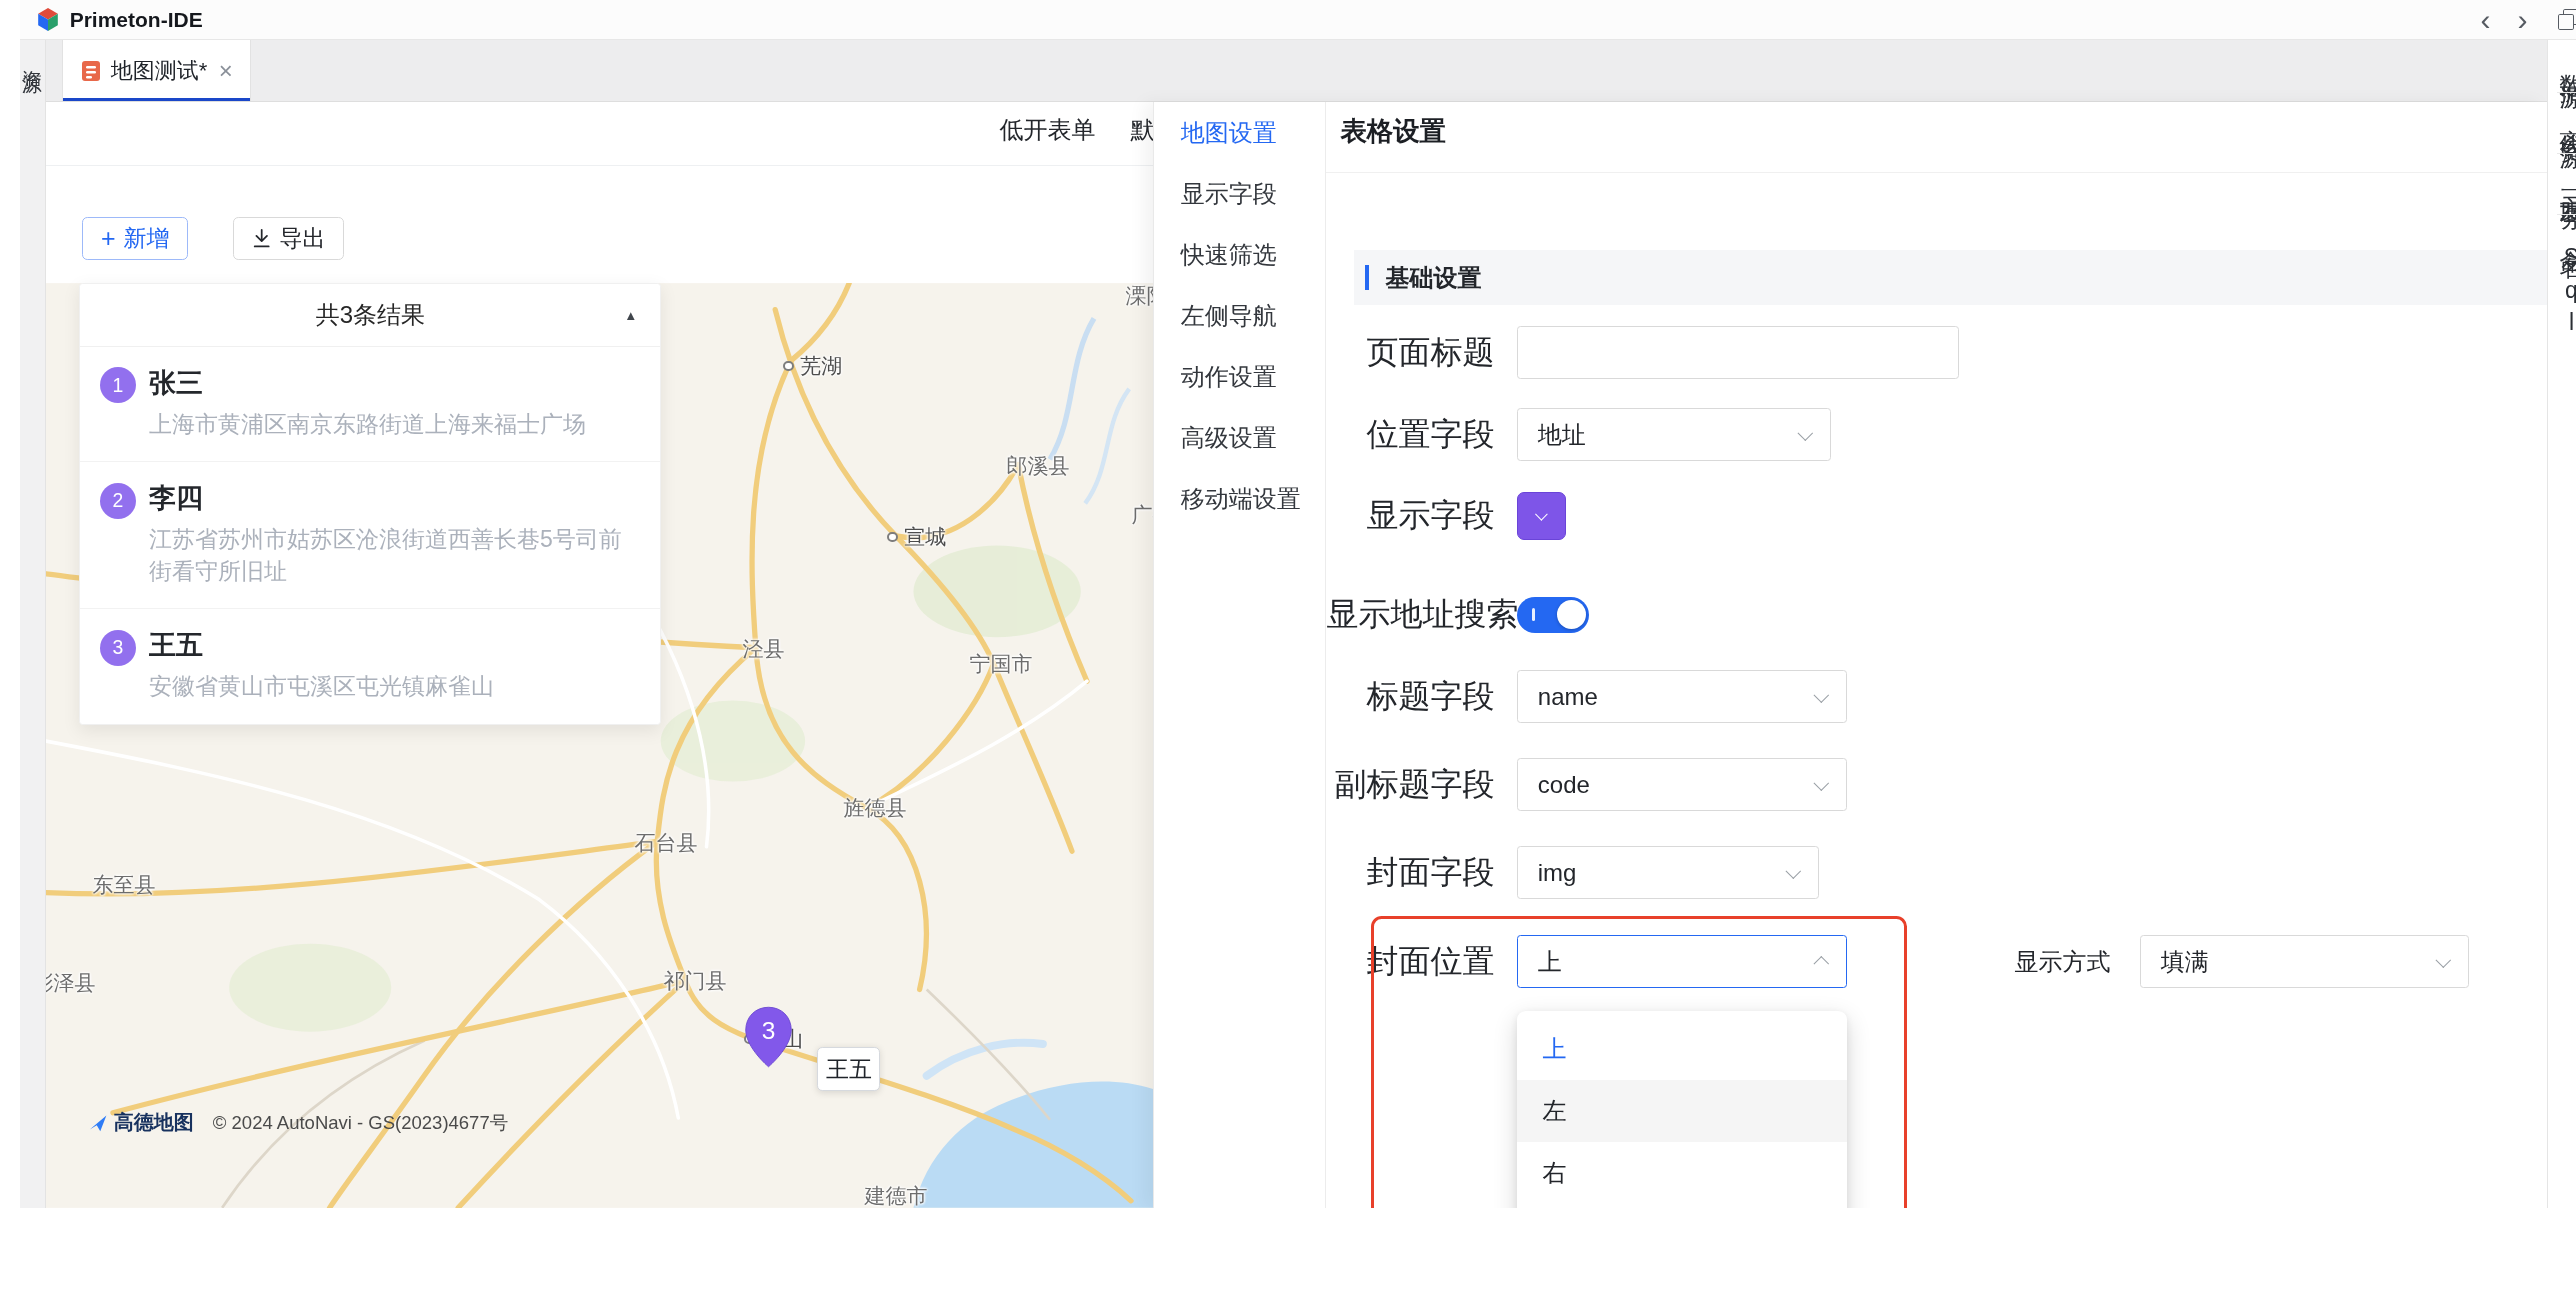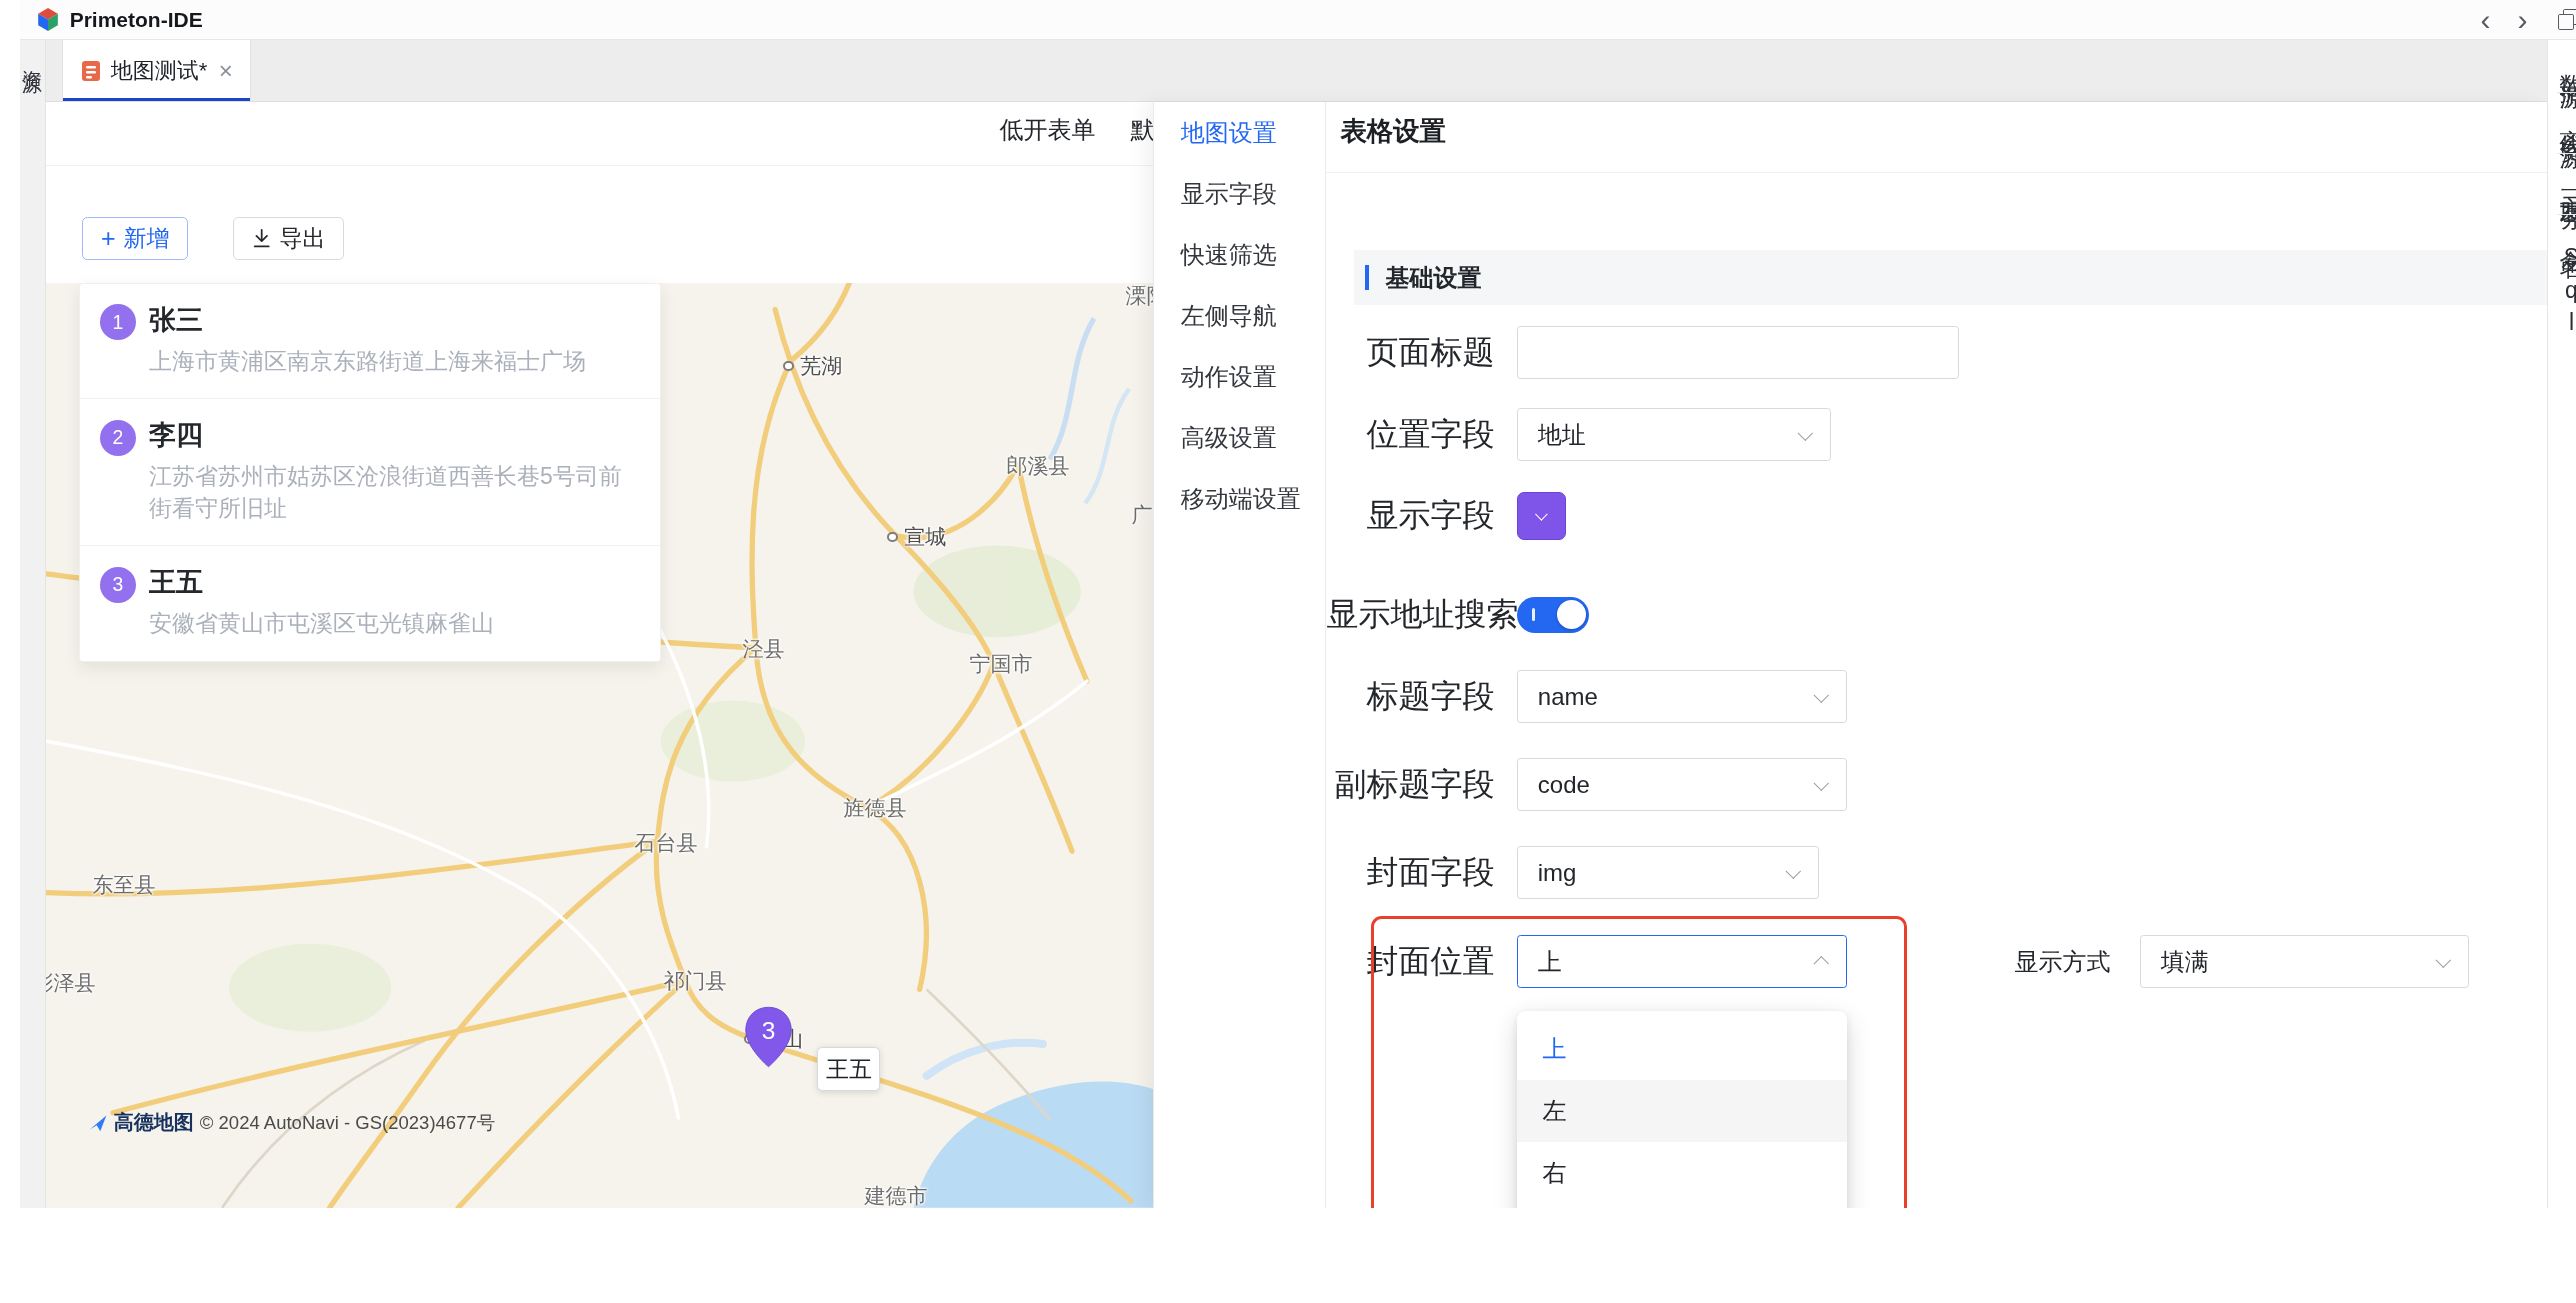--- a/index.html
+++ b/index.html
@@ -49,21 +49,21 @@
 
   .map { position:absolute; left:0; top:181px; width:1107px; height:925px; overflow:hidden; }
   .map svg.map-bg { position:absolute; left:0; top:0; }
   .map-label { position:absolute; font-size:21px; color:#6d6d6d; white-space:nowrap; transform:translateY(-50%);
                display:flex; align-items:center; gap:6.2px; text-shadow:0 0.9px 2.6px #fff, 0 -0.9px 2.6px #fff, 0.9px 0 2.6px #fff, -0.9px 0 2.6px #fff; }
   .map-label.city { color:#4c4c4c; font-weight:500; }
   .map-dot { width:10.6px; height:10.6px; border:2.6px solid #7d7d7d; background:#fff; border-radius:50%; flex:0 0 auto; }
   .pin { position:absolute; left:698px; top:723px; width:49px; height:62px; cursor:pointer; }
   .pin-label { position:absolute; left:771px; top:764px; width:63px; height:44px; background:#fff; border:0.9px solid #d6d9de; border-radius:5.3px;
                box-shadow:0 1.8px 7px rgba(0,0,0,.12); display:flex; align-items:center; justify-content:center; font-size:23px; color:#1f2329; }
-  .map-attrib { position:absolute; left:42px; top:826px; display:flex; align-items:center; gap:6px; }
+  .map-attrib { position:absolute; left:42px; top:826px; display:flex; align-items:center; gap:19px; }
   .amap-logo { display:flex; align-items:center; gap:4.4px; font-size:20px; font-weight:700; color:#17315e; }
   .attrib-text { font-size:18.5px; color:#4a4a4a; }
 
   .results { position:absolute; left:33px; top:181px; width:582px; background:#fff; border:0.9px solid #f0f0f0; border-radius:3.5px;
              box-shadow:0 5.3px 17.6px rgba(0,0,0,.08); }
   .results-header { height:63px; display:flex; align-items:center; justify-content:center; position:relative;
                     border-bottom:0.9px solid #f0f0f0; font-size:24px; font-weight:500; color:#262626; cursor:pointer; }
   .results-caret { position:absolute; right:23px; font-size:13.2px; color:#40454c; }
   .result-item { padding:17.6px 21px 21px 19.4px; border-bottom:0.9px solid #f2f2f2; display:flex; gap:13.2px; cursor:pointer; }
   .result-item:last-child { border-bottom:none; }
@@ -283,20 +283,24 @@
                 <path d="M2 20 L21 4 L14 22 L10 15 Z" fill="#2f7cf6"></path>
                 <path d="M10 15 L21 4 L12 13 Z" fill="#34b37a"></path>
               </svg>
               <span>高德地图</span>
             </span>
             <span class="attrib-text">© 2024 AutoNavi - GS(2023)4677号</span>
           </div>
         </div>
 
         <div class="results">
+          <div class="results-header">
+            <span>共3条结果</span>
+            <span class="results-caret">▲</span>
+          </div>
           <div class="result-item">
             <span class="item-num">1</span>
             <div class="item-body">
               <div class="item-name">张三</div>
               <div class="item-addr">上海市黄浦区南京东路街道上海来福士广场</div>
             </div>
           </div>
           <div class="result-item">
             <span class="item-num">2</span>
             <div class="item-body">

